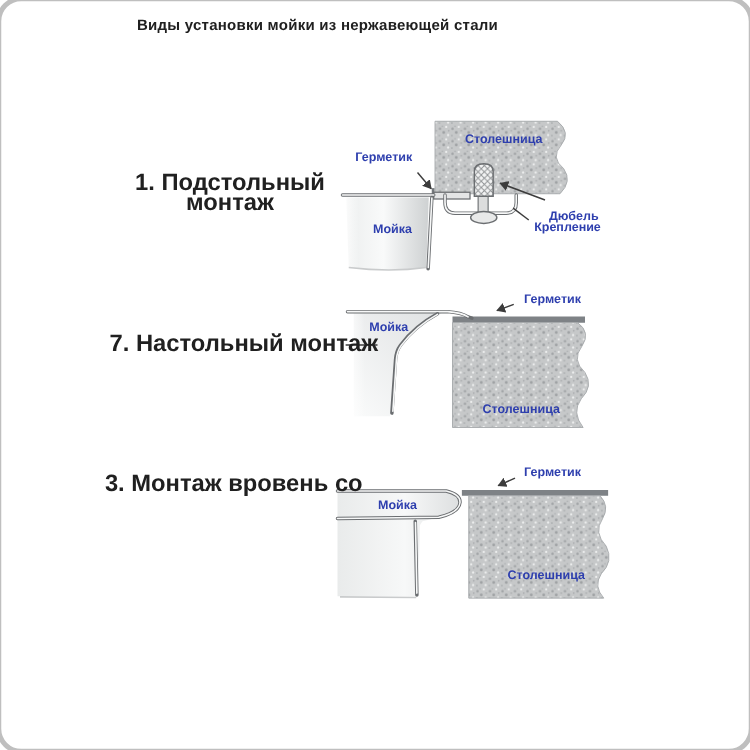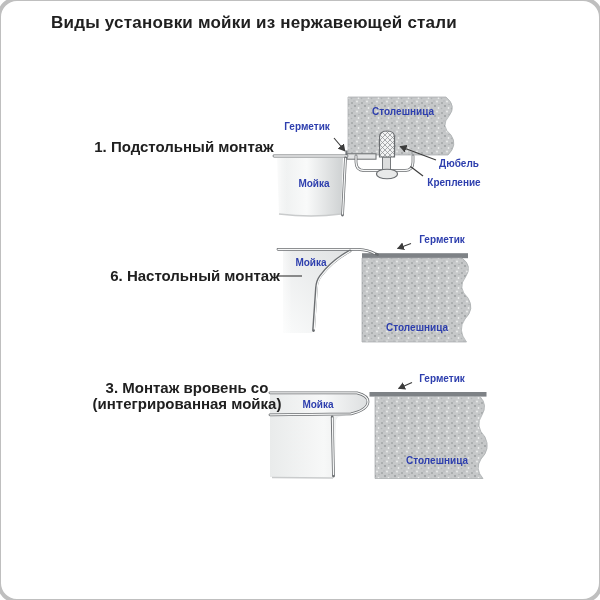--- a/index.html
+++ b/index.html
@@ -14,24 +14,24 @@
   .canvas{
     position:relative;width:600px;height:600px;background:#ffffff;
     font-family:"Liberation Sans",sans-serif;overflow:hidden;
   }
   .corner-frame{
     position:absolute;inset:-3px;border:4px solid #bfbfbf;border-radius:20px;
     pointer-events:none;
   }
   .page-title{
     position:absolute;left:0;top:13px;width:508px;text-align:center;
-    font-size:17px;font-weight:bold;color:var(--heading-black);letter-spacing:.2px;
+    font-size:12px;font-weight:bold;color:var(--heading-black);letter-spacing:.2px;
   }
   .heading{
-    position:absolute;text-align:center;font-size:15px;font-weight:bold;
+    position:absolute;text-align:center;font-size:19px;font-weight:bold;
     color:var(--heading-black);line-height:15.5px;
   }
   .part-label{
     position:absolute;text-align:center;font-size:10px;font-weight:bold;
     color:var(--label-blue);line-height:11px;white-space:nowrap;
   }
   svg.diagram{position:absolute;left:0;top:0;}
   .speckle-base{fill:var(--countertop-gray);}
   .counter{fill:url(#speckle);stroke:#a4a7a9;stroke-width:.7;}
   .sealant{fill:var(--sealant-gray);}
@@ -145,32 +145,31 @@
     </g>
   </svg>
 
   <div class="page-title">Виды установки мойки из нержавеющей стали</div>
 
   <div class="heading" style="left:74px;top:139px;width:220px;">
     <div>1. Подстольный монтаж</div>
   </div>
 
   <div class="heading" style="left:85px;top:268px;width:220px;">
-    <div>6. Настольный монтаж</div>
+    <div>7. Настольный монтаж</div>
   </div>
 
   <div class="heading" style="left:76px;top:380px;width:222px;">
     <div>3. Монтаж вровень со</div>
-    <div>(интегрированная мойка)</div>
   </div>
 
   <div class="part-label" style="left:358px;top:106px;width:90px;">Столешница</div>
   <div class="part-label" style="left:272px;top:121px;width:70px;">Герметик</div>
   <div class="part-label" style="left:284px;top:178px;width:60px;">Мойка</div>
-  <div class="part-label" style="left:429px;top:158px;width:60px;">Дюбель</div>
+  <div class="part-label" style="left:429px;top:168px;width:60px;">Дюбель</div>
   <div class="part-label" style="left:394px;top:177px;width:64px;margin-left:28px;">Крепление</div>
 
   <div class="part-label" style="left:281px;top:257px;width:60px;">Мойка</div>
   <div class="part-label" style="left:412px;top:234px;width:60px;">Герметик</div>
   <div class="part-label" style="left:372px;top:322px;width:90px;">Столешница</div>
 
   <div class="part-label" style="left:286px;top:399px;width:64px;">Мойка</div>
   <div class="part-label" style="left:412px;top:373px;width:60px;">Герметик</div>
   <div class="part-label" style="left:392px;top:455px;width:90px;">Столешница</div>
 

